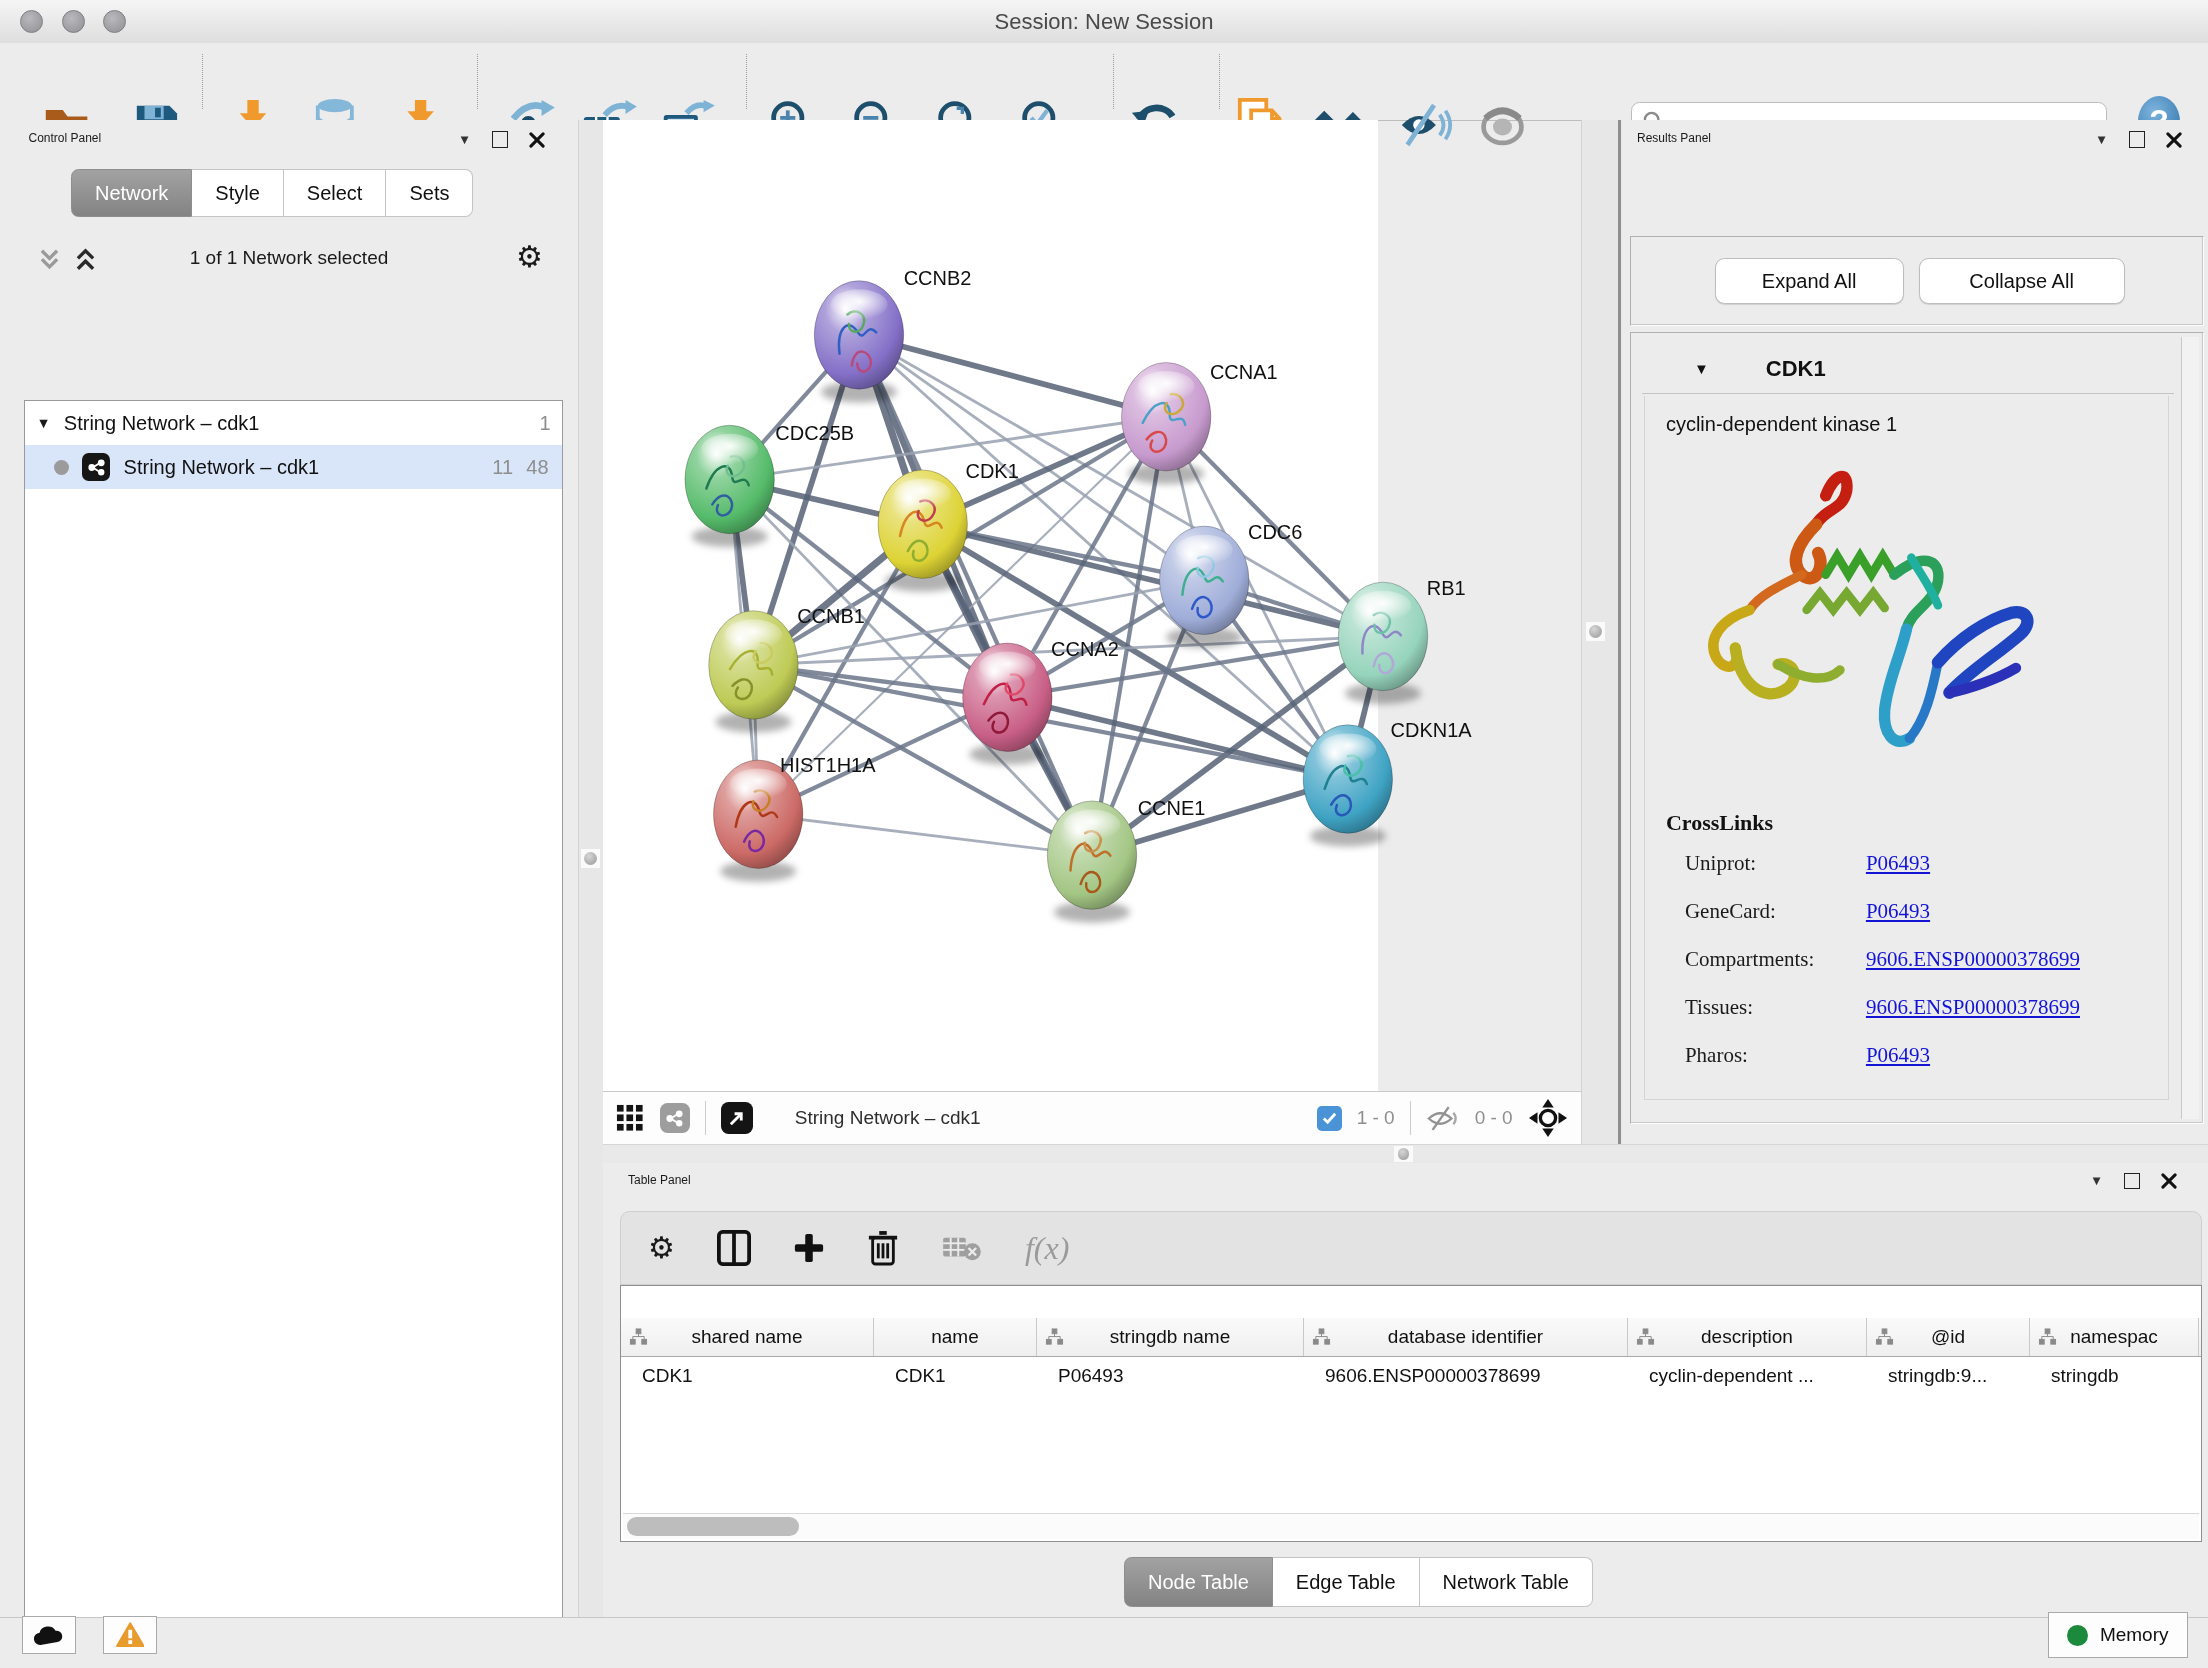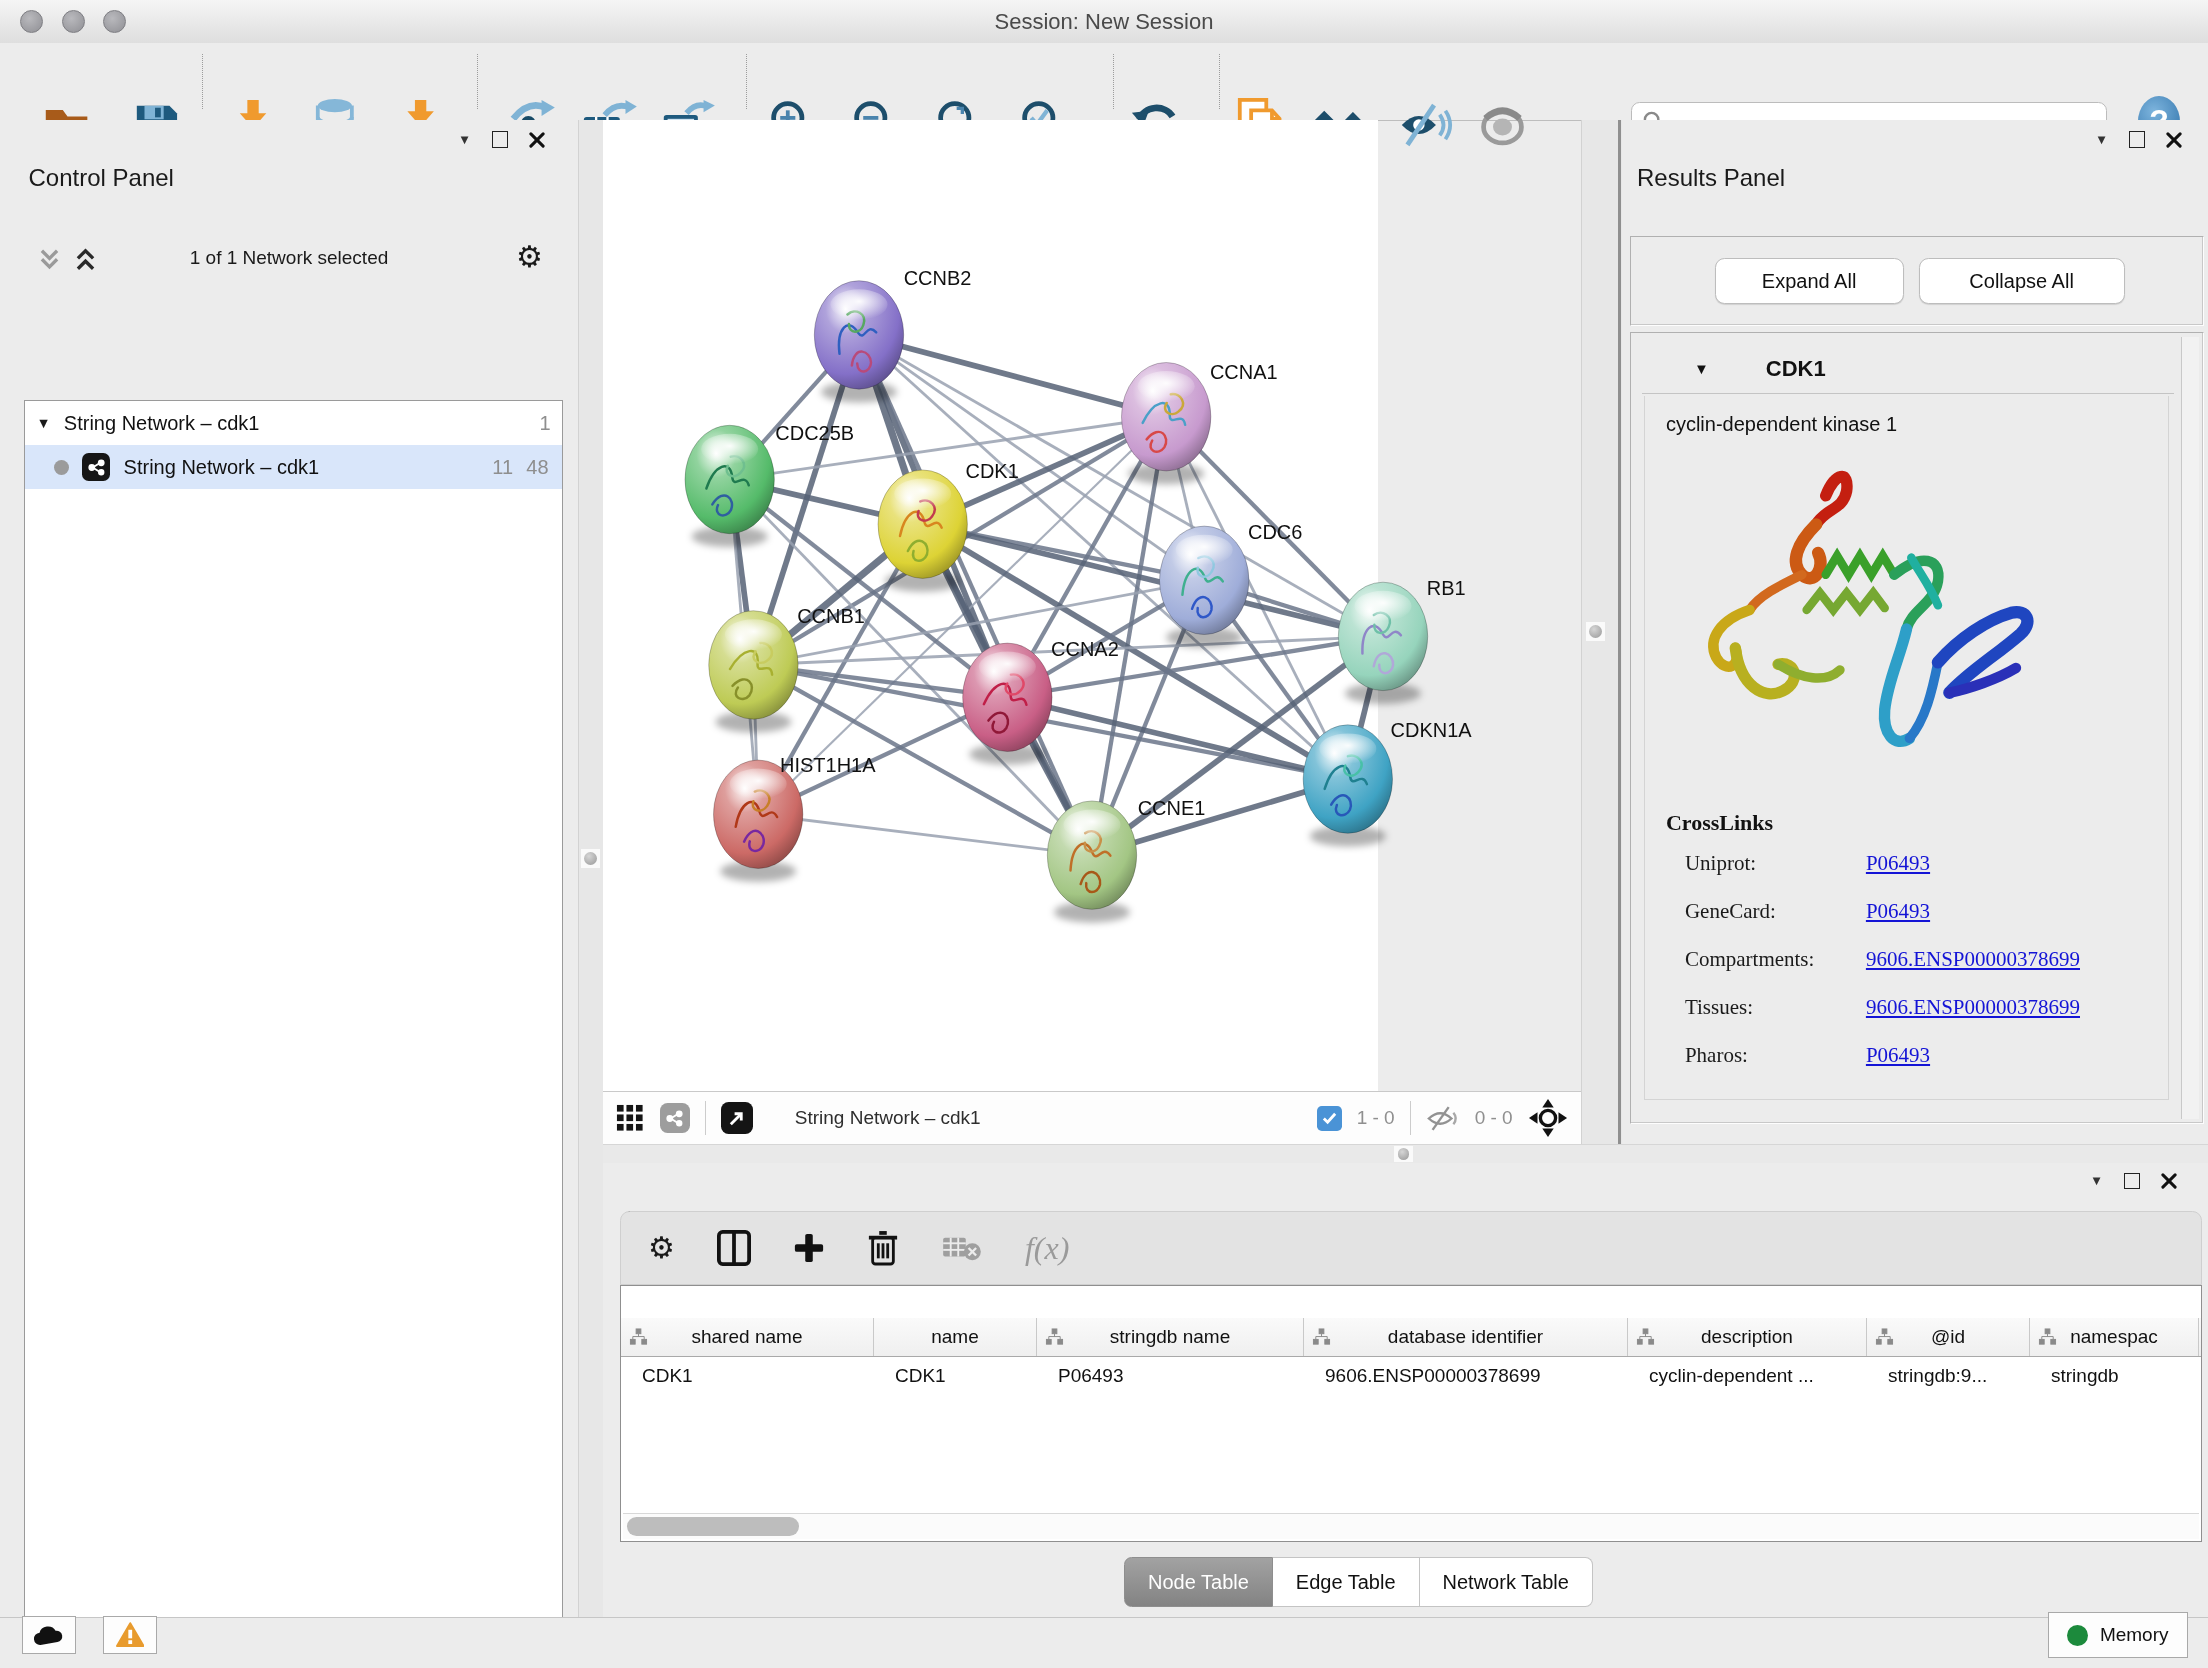--- a/index.html
+++ b/index.html
@@ -10,21 +10,21 @@
   .tl{width:21px;height:21px;border-radius:50%;background:radial-gradient(circle at 40% 35%,#b9b9bd,#8f8f94);border:1px solid #7e7e83;top:9.5px;}
   .wtitle{width:100%;text-align:center;top:8.6px;font-size:22px;color:#4a4a4a;}
   
   .toolbar{left:0;top:43px;width:2208px;height:77px;background:#ececec;border-bottom:1px solid #bdbdbd;}
   .tsep{top:11.4px;width:0;height:55px;border-left:1.9px dotted #9c9c9c;}
   .ticon{top:56px;height:51px;display:flex;align-items:center;justify-content:center;cursor:pointer;}
   .searchbox{top:59px;left:1631px;width:476px;height:40px;background:#fff;border:1.9px solid #bcbcbc;border-radius:8.6px;display:flex;align-items:center;padding-left:9.5px;box-sizing:border-box;}
   .searchbox input{border:none;outline:none;font-size:19px;flex:1;background:transparent;font-family:inherit;}
   .helpbtn{left:2138px;top:53px;width:42px;height:51px;border-radius:50%;background:radial-gradient(circle at 38% 30%,#7db4dd,#3e7fb4 70%);display:flex;align-items:center;justify-content:center;color:#fff;font-size:32px;font-weight:bold;cursor:pointer;}
   
-  .phead{font-size:24px;color:#1a1a1a;margin-top:33px;}
+  .phead{font-size:12px;color:#1a1a1a;}
   .pctl{display:flex;gap:21px;align-items:center;}
   .caret{font-size:13.3px;color:#333;cursor:pointer;}
   .sqbtn{width:14.3px;height:14.3px;border:1.9px solid #222;cursor:pointer;}
   
   .tabbar{display:flex;}
   .tab{height:46px;display:flex;align-items:center;justify-content:center;font-size:20px;background:#fff;border:1px solid #c4c4c4;border-left:none;cursor:pointer;padding:0 23px;}
   .tab:first-child{border-left:1px solid #c4c4c4;border-radius:7.6px 0 0 7.6px;}
   .tab:last-child{border-radius:0 7.6px 7.6px 0;}
   .tab.sel{background:linear-gradient(#a2a2a2,#838383);color:#fff;border-color:#8e8e8e;}
   
@@ -285,20 +285,26 @@
     <div class="abs phead" style="left:28.5px;top:11.4px">Control Panel</div>
     <div class="abs pctl" style="left:458px;top:11.4px">
       <span class="caret">▼</span>
       <span class="sqbtn"></span>
       <svg width="16" height="16" viewBox="0 0 17 17">
           <g stroke="#111" stroke-width="3.2" stroke-linecap="round">
             <line x1="2" y1="2" x2="15" y2="15"></line>
             <line x1="15" y1="2" x2="2" y2="15"></line>
           </g>
         </svg>
+    </div>
+    <div class="abs tabbar" style="left:71px;top:49px">
+      <div class="tab sel">Network</div>
+      <div class="tab">Style</div>
+      <div class="tab">Select</div>
+      <div class="tab">Sets</div>
     </div>
     <div class="abs" style="left:36px;top:126px">
       <svg width="27" height="28.5" viewBox="0 0 28 30">
           <g stroke="#9a9a9a" stroke-width="3.5" fill="none">
             <polyline points="6,5 14,13 22,5"></polyline>
             <polyline points="6,14 14,22 22,14"></polyline>
           </g>
         </svg>
     </div>
     <div class="abs" style="left:72px;top:126px">

